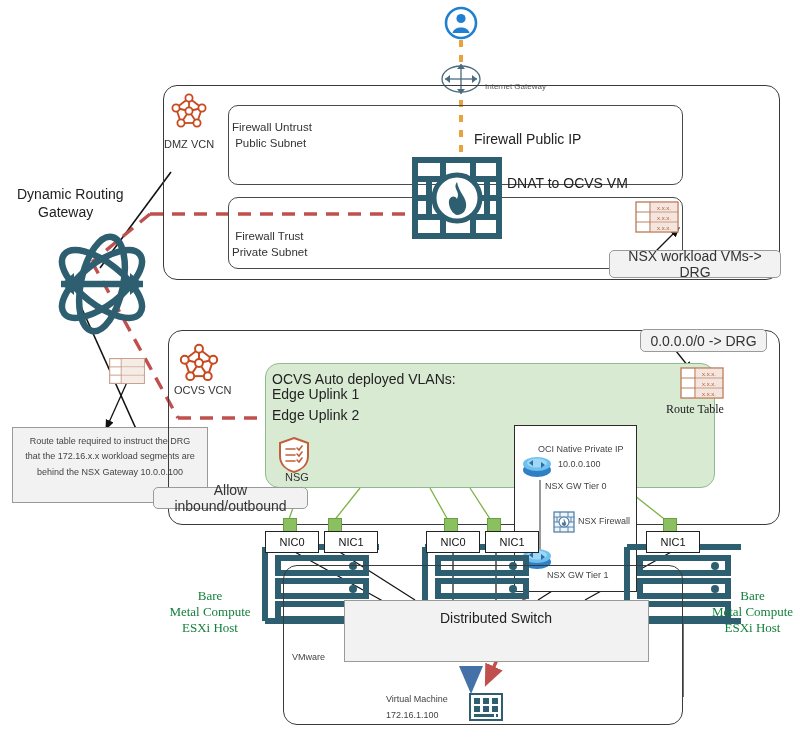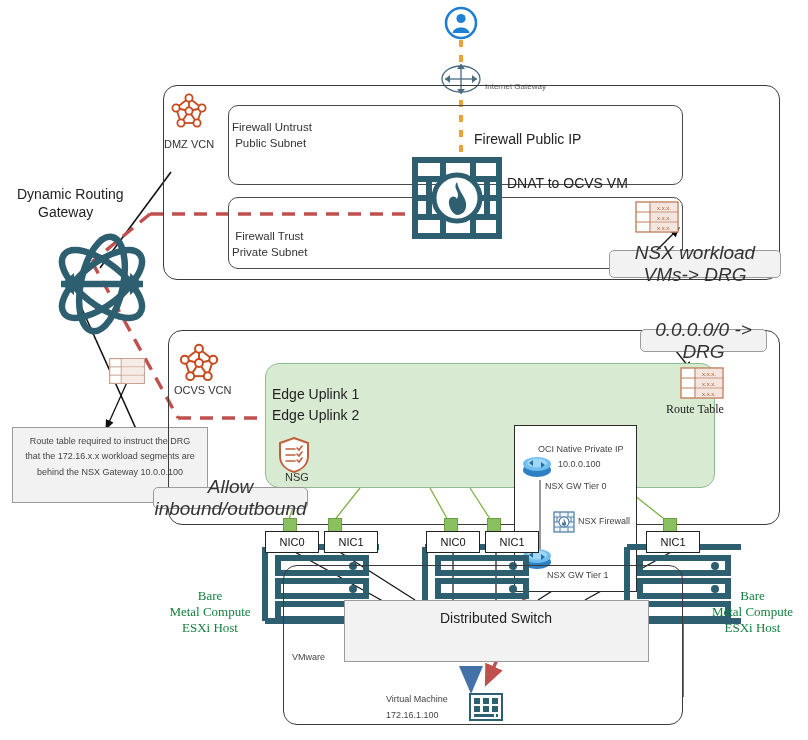--- a/index.html
+++ b/index.html
@@ -25,27 +25,26 @@
   .t-xs{font-size:8px;color:#555;}
   .t-serif{font-family:"Liberation Serif", serif;font-size:13px;color:#15803d;text-align:center;line-height:1.22;}
   .t-serif-sm{font-family:"Liberation Serif", serif;font-size:12px;color:#1a1a1a;}
 
   
   .note{
     position:absolute;
     background:#f2f2f2;
     border:1px solid #9a9a9a;
     border-radius:5px;
-    font-size:19px;
+    font-size:14px;
     color:#333;
     display:flex;align-items:center;justify-content:center;
     text-align:center;
     box-sizing:border-box;
     padding:2px 6px;
-    font-style:italic;
   }
   .note-plain{
     position:absolute;
     background:#f2f2f2;
     border:1px solid #9a9a9a;
     border-radius:0;
     font-size:9px;
     color:#444;
     box-sizing:border-box;
     padding:6px 8px;
@@ -320,20 +319,21 @@
       <circle cx="8" cy="18" r="3.6"></circle>
       <circle cx="34" cy="18" r="3.6"></circle>
       <circle cx="13" cy="33" r="3.6"></circle>
       <circle cx="29" cy="33" r="3.6"></circle>
       <circle cx="21" cy="21" r="3.6"></circle>
     </g>
   </svg>
   <div class="lbl t-vcn" style="left:174px;top:384px;">OCVS VCN</div>
 
   <div class="greenzone" style="left:265px;top:363px;width:450px;height:125px;"></div>
+  <div class="lbl t-big" style="left:272px;top:371px;">OCVS Auto deployed VLANs:</div>
   <div class="lbl t-big" style="left:272px;top:386px;">Edge Uplink 1</div>
   <div class="lbl t-big" style="left:272px;top:407px;">Edge Uplink 2</div>
 
   <svg class="abs" style="left:278px;top:436px;" width="32" height="38" viewBox="0 0 32 38">
     <path d="M16 2 L30 7 V20 C30 29, 23 34, 16 36 C9 34, 2 29, 2 20 V7 Z" fill="#ffffff" stroke="#c0603a" stroke-width="2"></path>
     <g stroke="#c0603a" stroke-width="1.6" fill="none" stroke-linecap="round">
       <line x1="8" y1="13" x2="17" y2="13"></line>
       <line x1="8" y1="19" x2="17" y2="19"></line>
       <line x1="8" y1="25" x2="17" y2="25"></line>
       <path d="M19 12 l2 2 l3 -4"></path>

